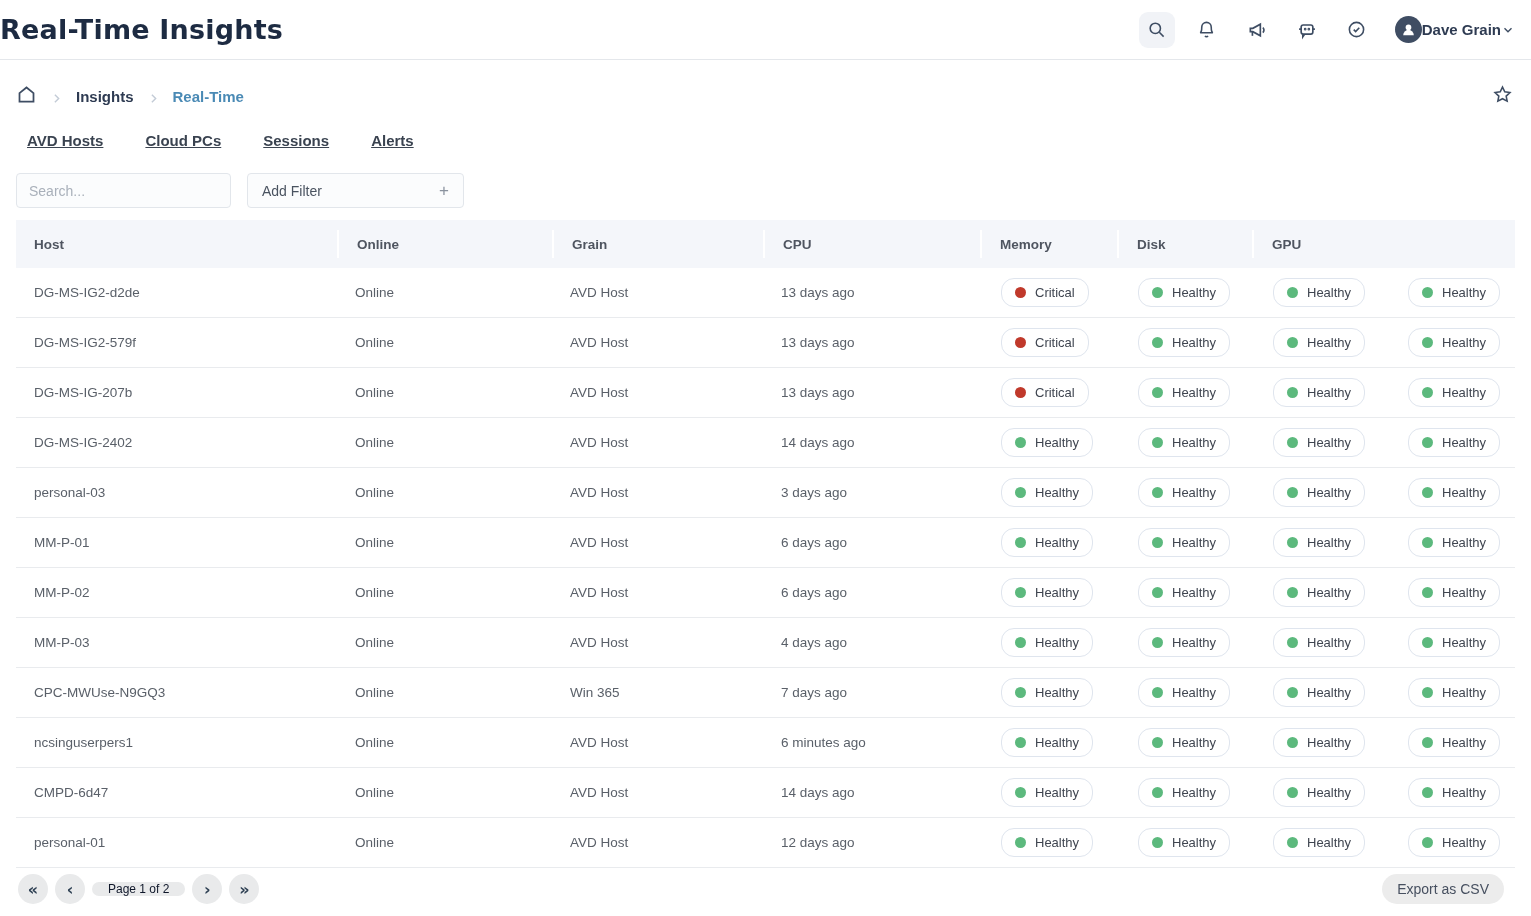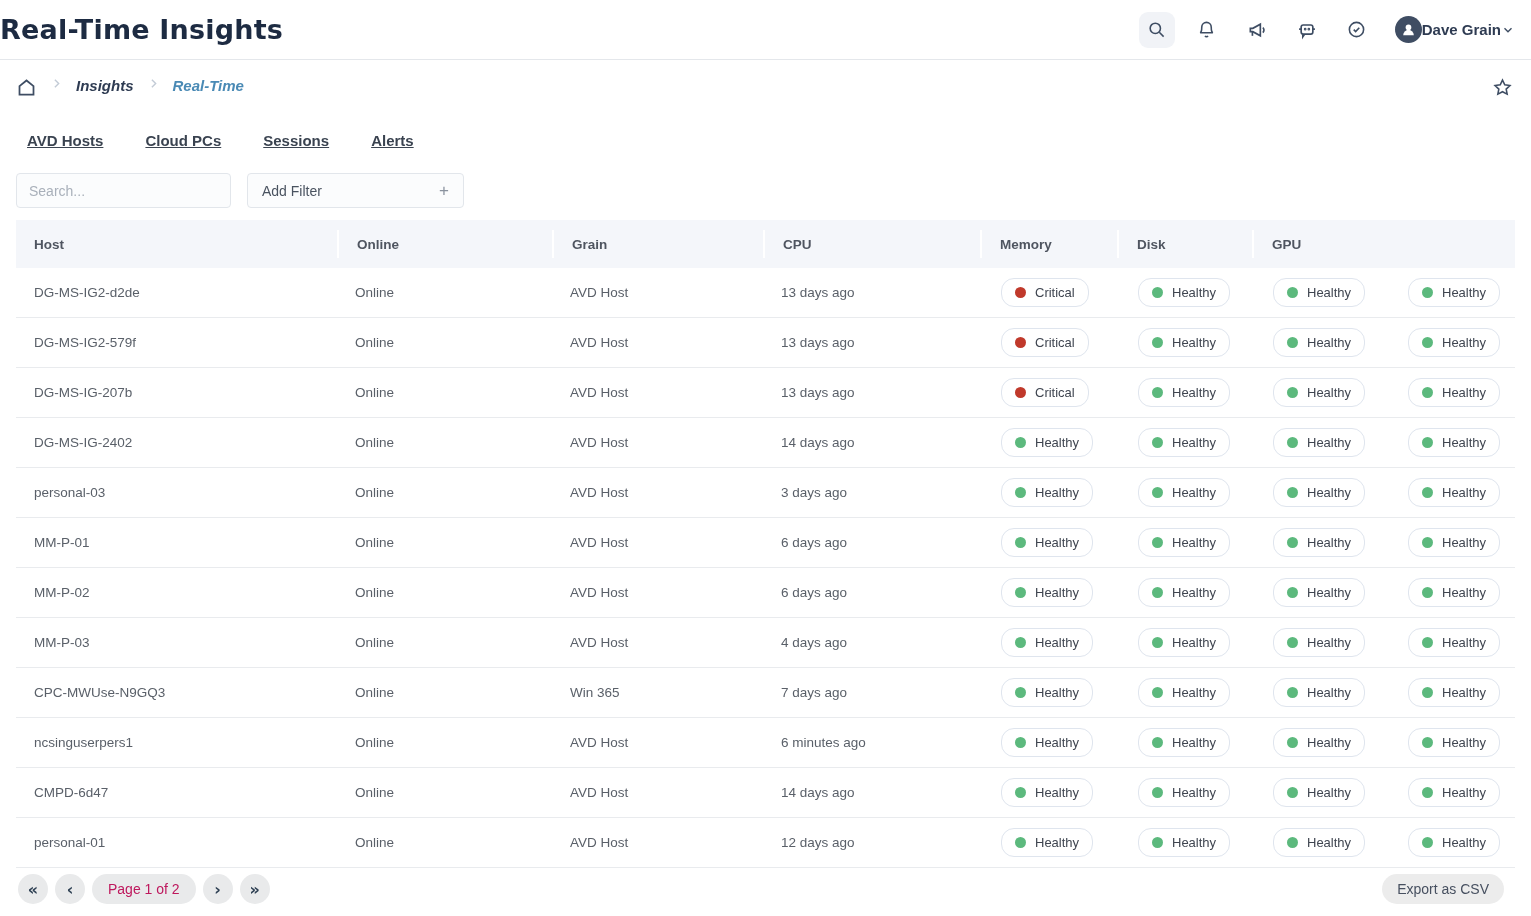--- a/index.html
+++ b/index.html
@@ -15,21 +15,21 @@
   .icon-btn { width:36px; height:36px; display:flex; align-items:center; justify-content:center;
               border-radius:9px; cursor:pointer; color:#3e4d63; background:transparent; border:none; }
   .icon-btn.search-bg { background:#f1f3f7; }
   .icon-btn svg { display:block; }
   .user-chip { display:flex; align-items:center; gap:0; cursor:pointer; margin-left:6px;justify-content:center; }
   .avatar { width:27px; height:27px; border-radius:50%; background:#3f4d63; display:flex;
             align-items:center; justify-content:center; }
   .user-name { font-size:15px; font-weight:700; color:#2e3b52; }
 
   
-  .crumb-row { display:flex; align-items:flex-start; padding:0 18px 0 16px; margin-top:17px; height:28px;font-style:italic; }
+  .crumb-row { display:flex; align-items:flex-end; padding:0 18px 0 16px; margin-top:17px; height:28px; }
   .crumb-row .sep { margin:0 13px; color:#c3cbd6; display:flex; }
   .crumb { font-size:15px; font-weight:700; color:#2e3b52; text-decoration:none; cursor:pointer; }
   .crumb.current { color:#4a8ab5; }
   .crumb-spacer { flex:1; }
   .star { color:#3e4d63; cursor:pointer; display:flex; }
 
   
   .tabs { display:flex; gap:42px; padding-left:27px; margin-top:27px; }
   .tab { font-size:15px; font-weight:700; color:#3a4350; cursor:pointer;text-decoration:underline; }
 
@@ -60,21 +60,21 @@
   .badge .dot { width:11px; height:11px; border-radius:50%; }
   .badge .txt { font-size:13px; color:#3f4550; }
 
   
   .footer { display:flex; align-items:center; justify-content:space-between; padding:0 27px 0 18px;
             margin-top:6px; }
   .pager { display:flex; align-items:center; gap:7px; }
   .pg-btn { min-width:30px; height:30px; border:none; border-radius:15px; background:#e9eaeb;
             color:#2f4154; font-size:16px; font-weight:700; cursor:pointer; display:flex;
             align-items:center; justify-content:center; font-family:"DejaVu Sans", sans-serif; }
-  .pg-label { height:30px; border-radius:15px; background:#e9eaeb; color:#be185d; font-size:14px;
+  .pg-label { height:14px; border-radius:15px; background:#e9eaeb; color:#0f172a; font-size:12px;
               display:flex; align-items:center; padding:0 16px; }
   .export-btn { height:30px; border:none; border-radius:15px; background:#ececec; color:#475060;
                 font-size:14px; padding:0 15px; cursor:pointer;
                 font-family:"Liberation Sans", sans-serif; }
 </style>
 </head>
 <body>
 
 <div class="topbar">
   <div class="page-title">Real-Time Insights</div>

